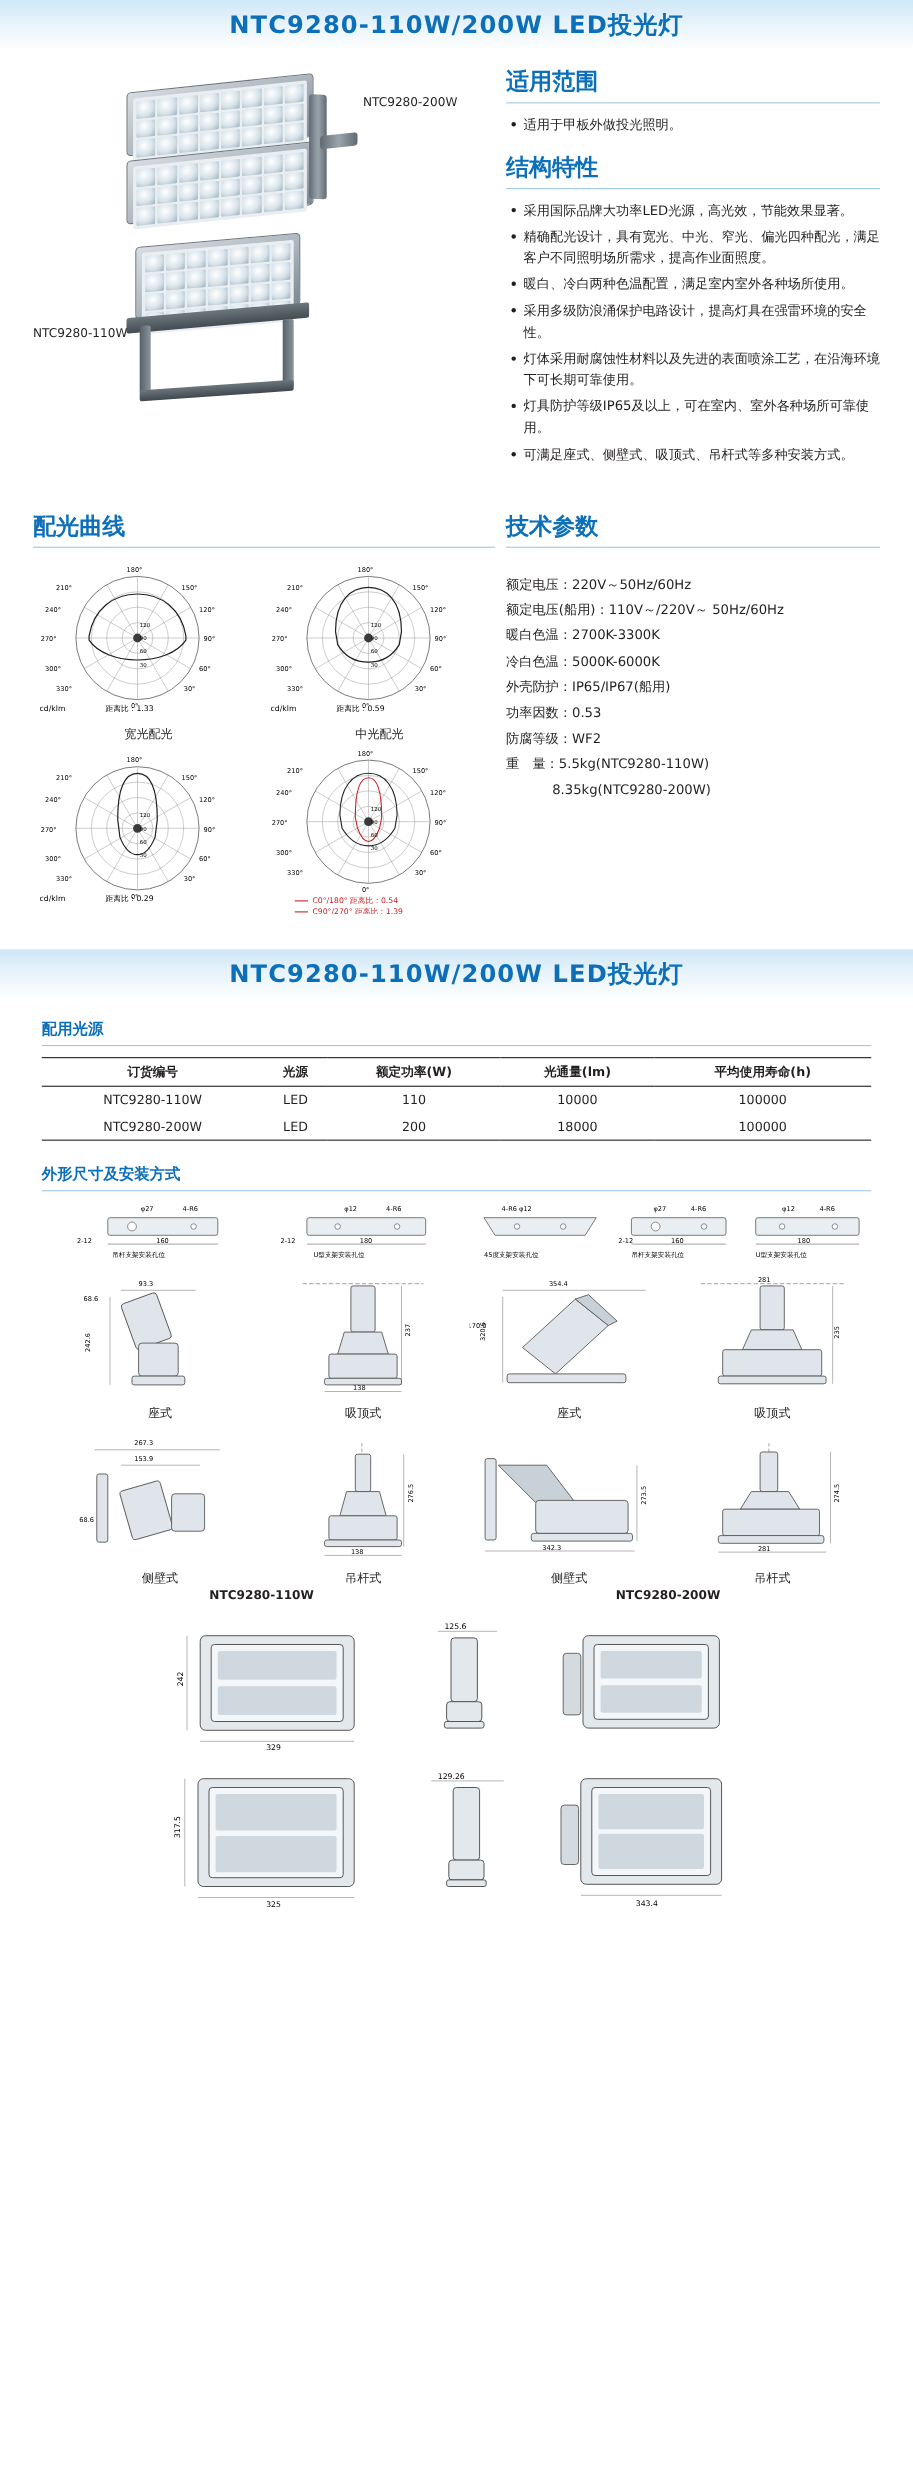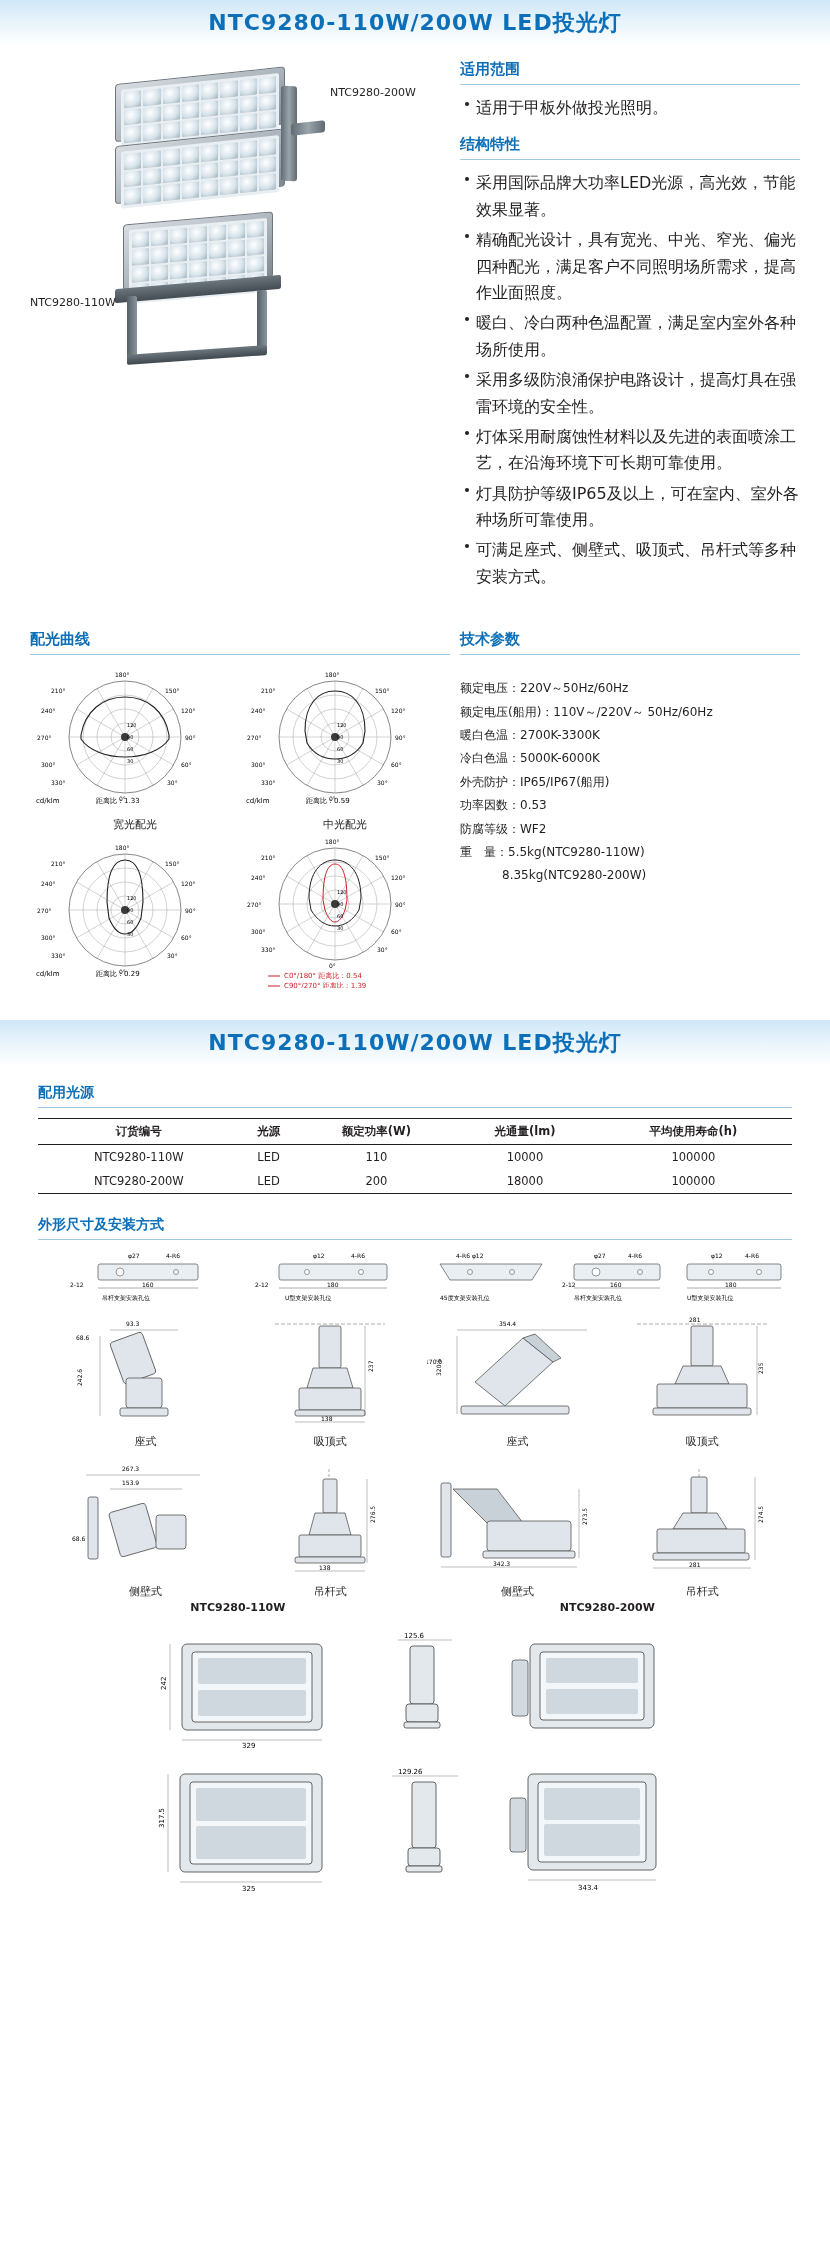--- a/index.html
+++ b/index.html
@@ -25,21 +25,21 @@
   .banner-title {
     color: #0d6fb8;
     font-size: 22px;
     font-weight: bold;
     letter-spacing: 1px;
   }
 
   
   .sec-head {
     color: #0d6fb8;
-    font-size: 15px;
+    font-size: 21px;
     font-weight: bold;
     padding-bottom: 5px;
     border-bottom: 1px solid #9ec9e6;
     margin-bottom: 10px;
   }
   .sec-head.small { font-size: 14px; }
 
   
   .top-wrap {
     display: flex;
@@ -49,21 +49,21 @@
   .txt-col { width: 350px; padding-left: 10px; }
 
   ul.bul {
     margin: 0 0 14px 0;
     padding-left: 16px;
     list-style: none;
   }
   ul.bul li {
     position: relative;
     line-height: 1.65;
-    font-size: 16px;
+    font-size: 12px;
     margin-bottom: 4px;
     color: #231f20;
   }
   ul.bul li:before {
     content: "";
     position: absolute;
     left: -11px;
     top: 7px;
     width: 4px; height: 4px;
     border-radius: 50%;

